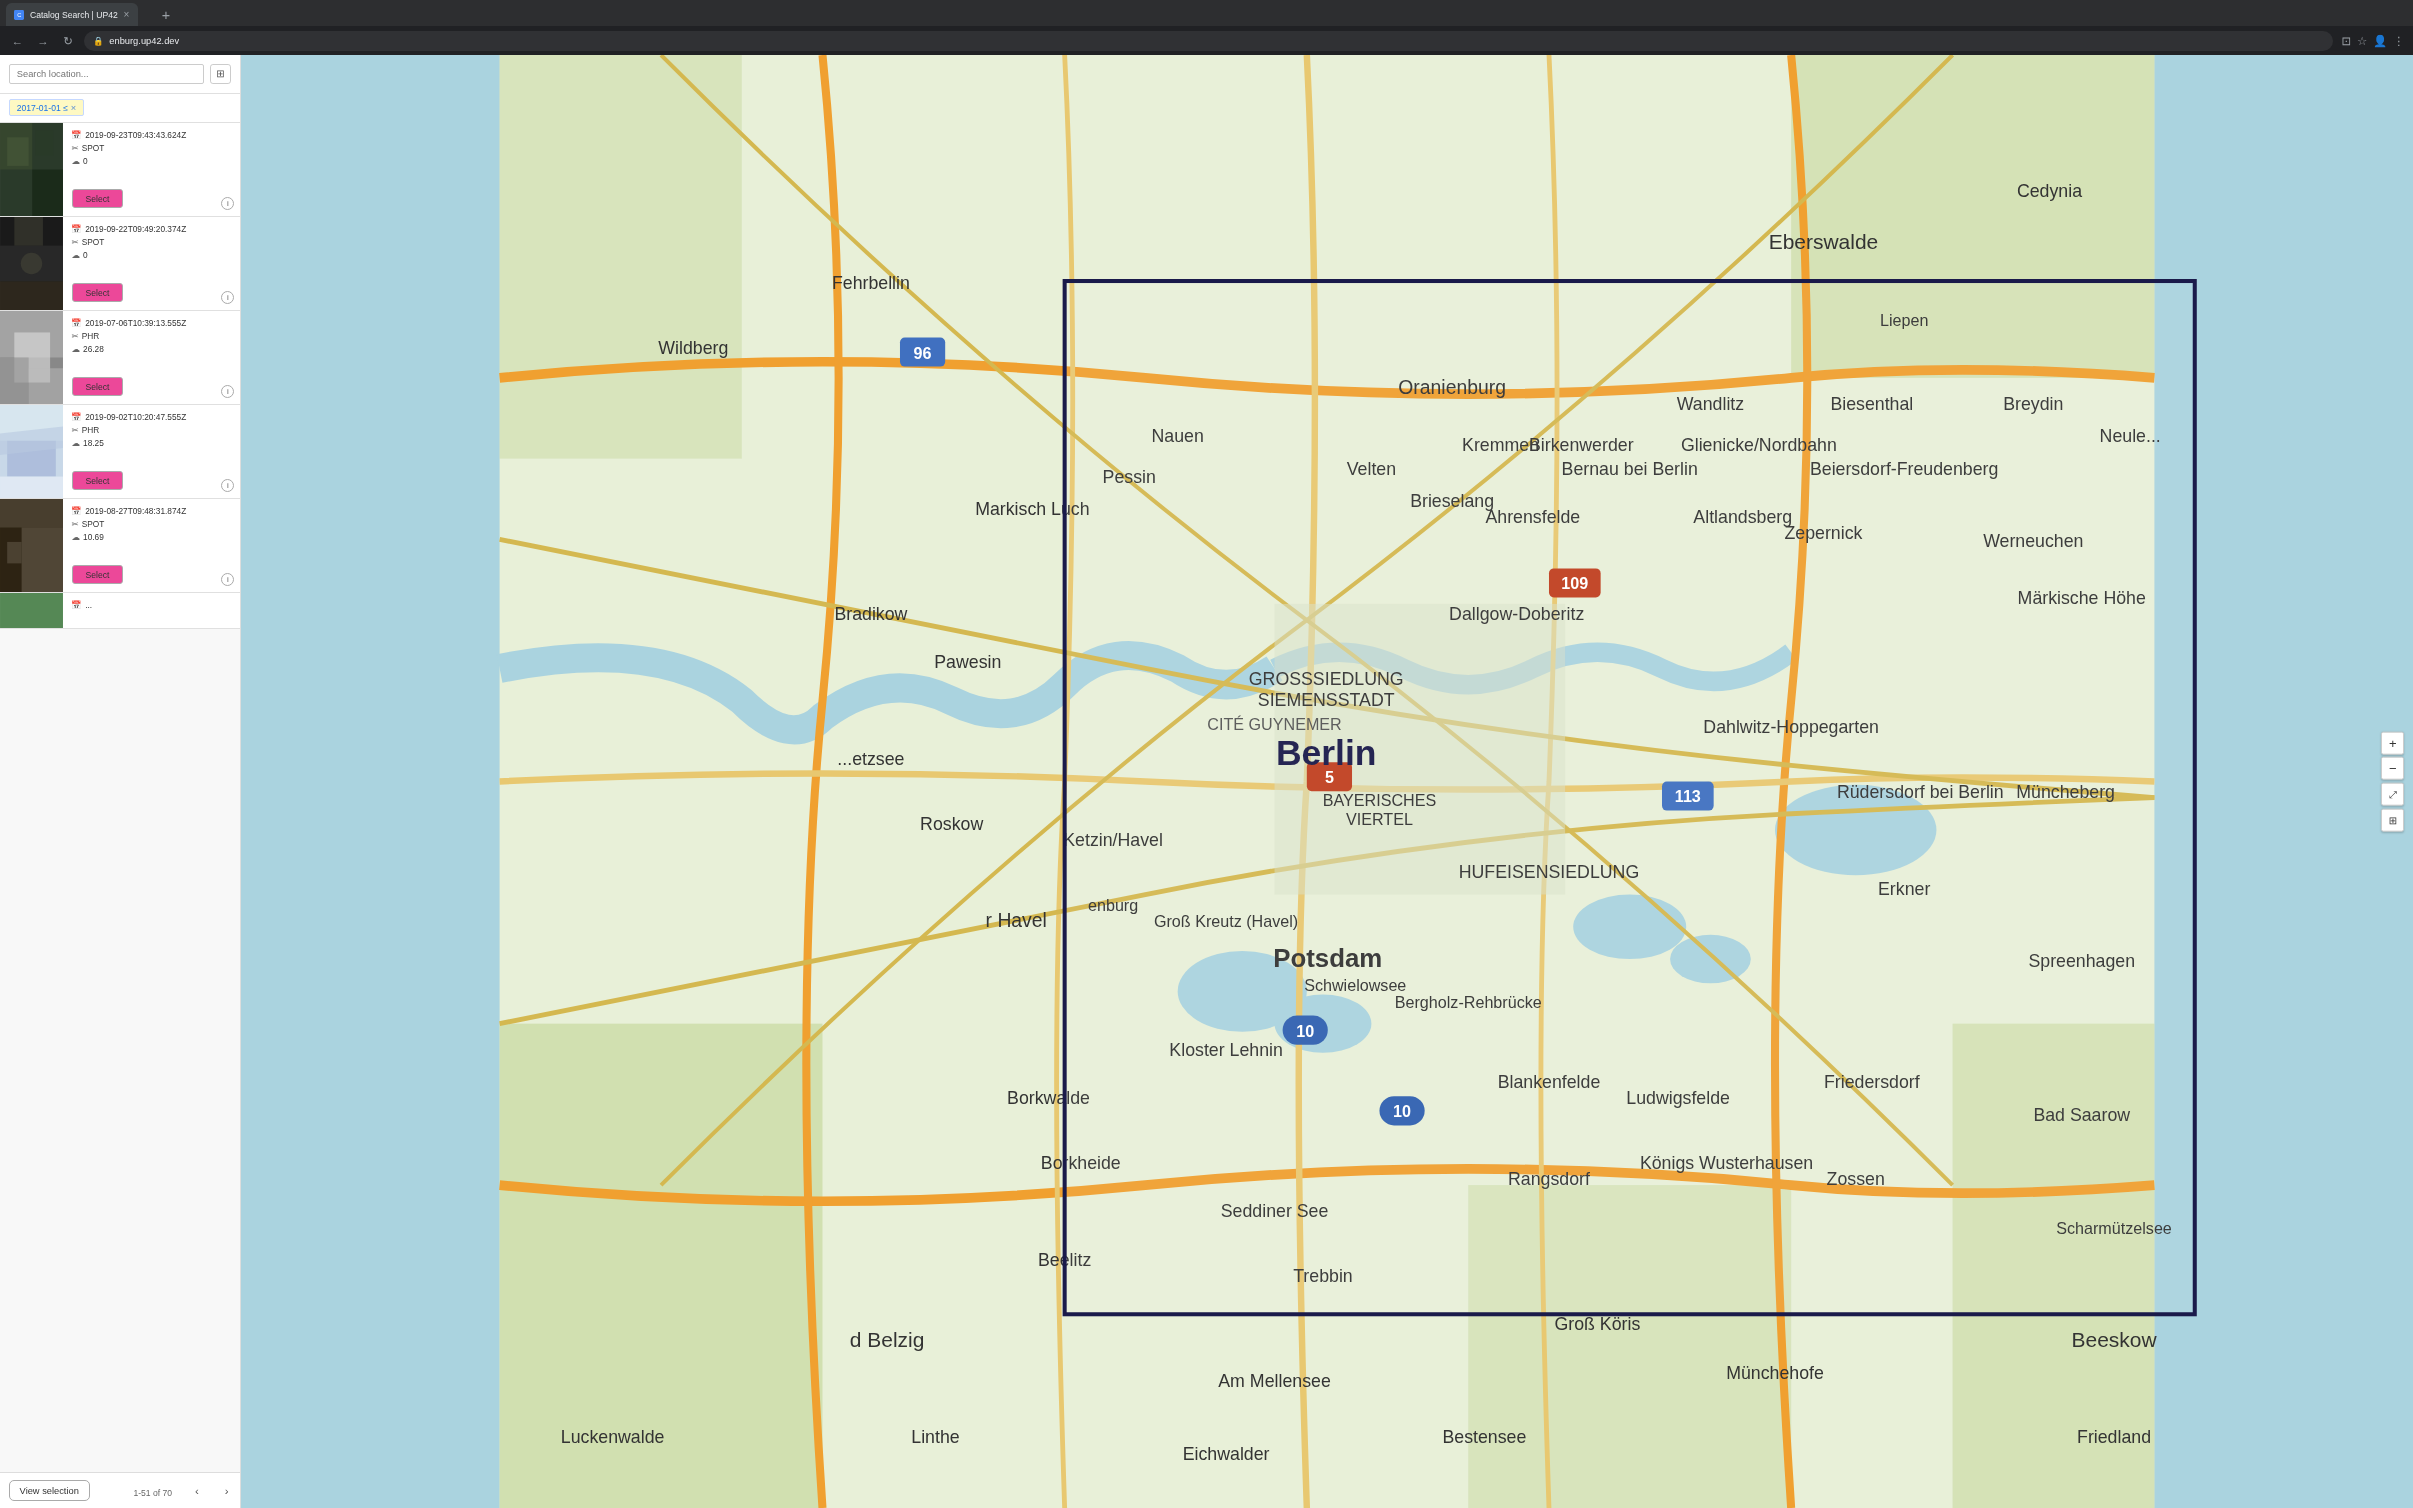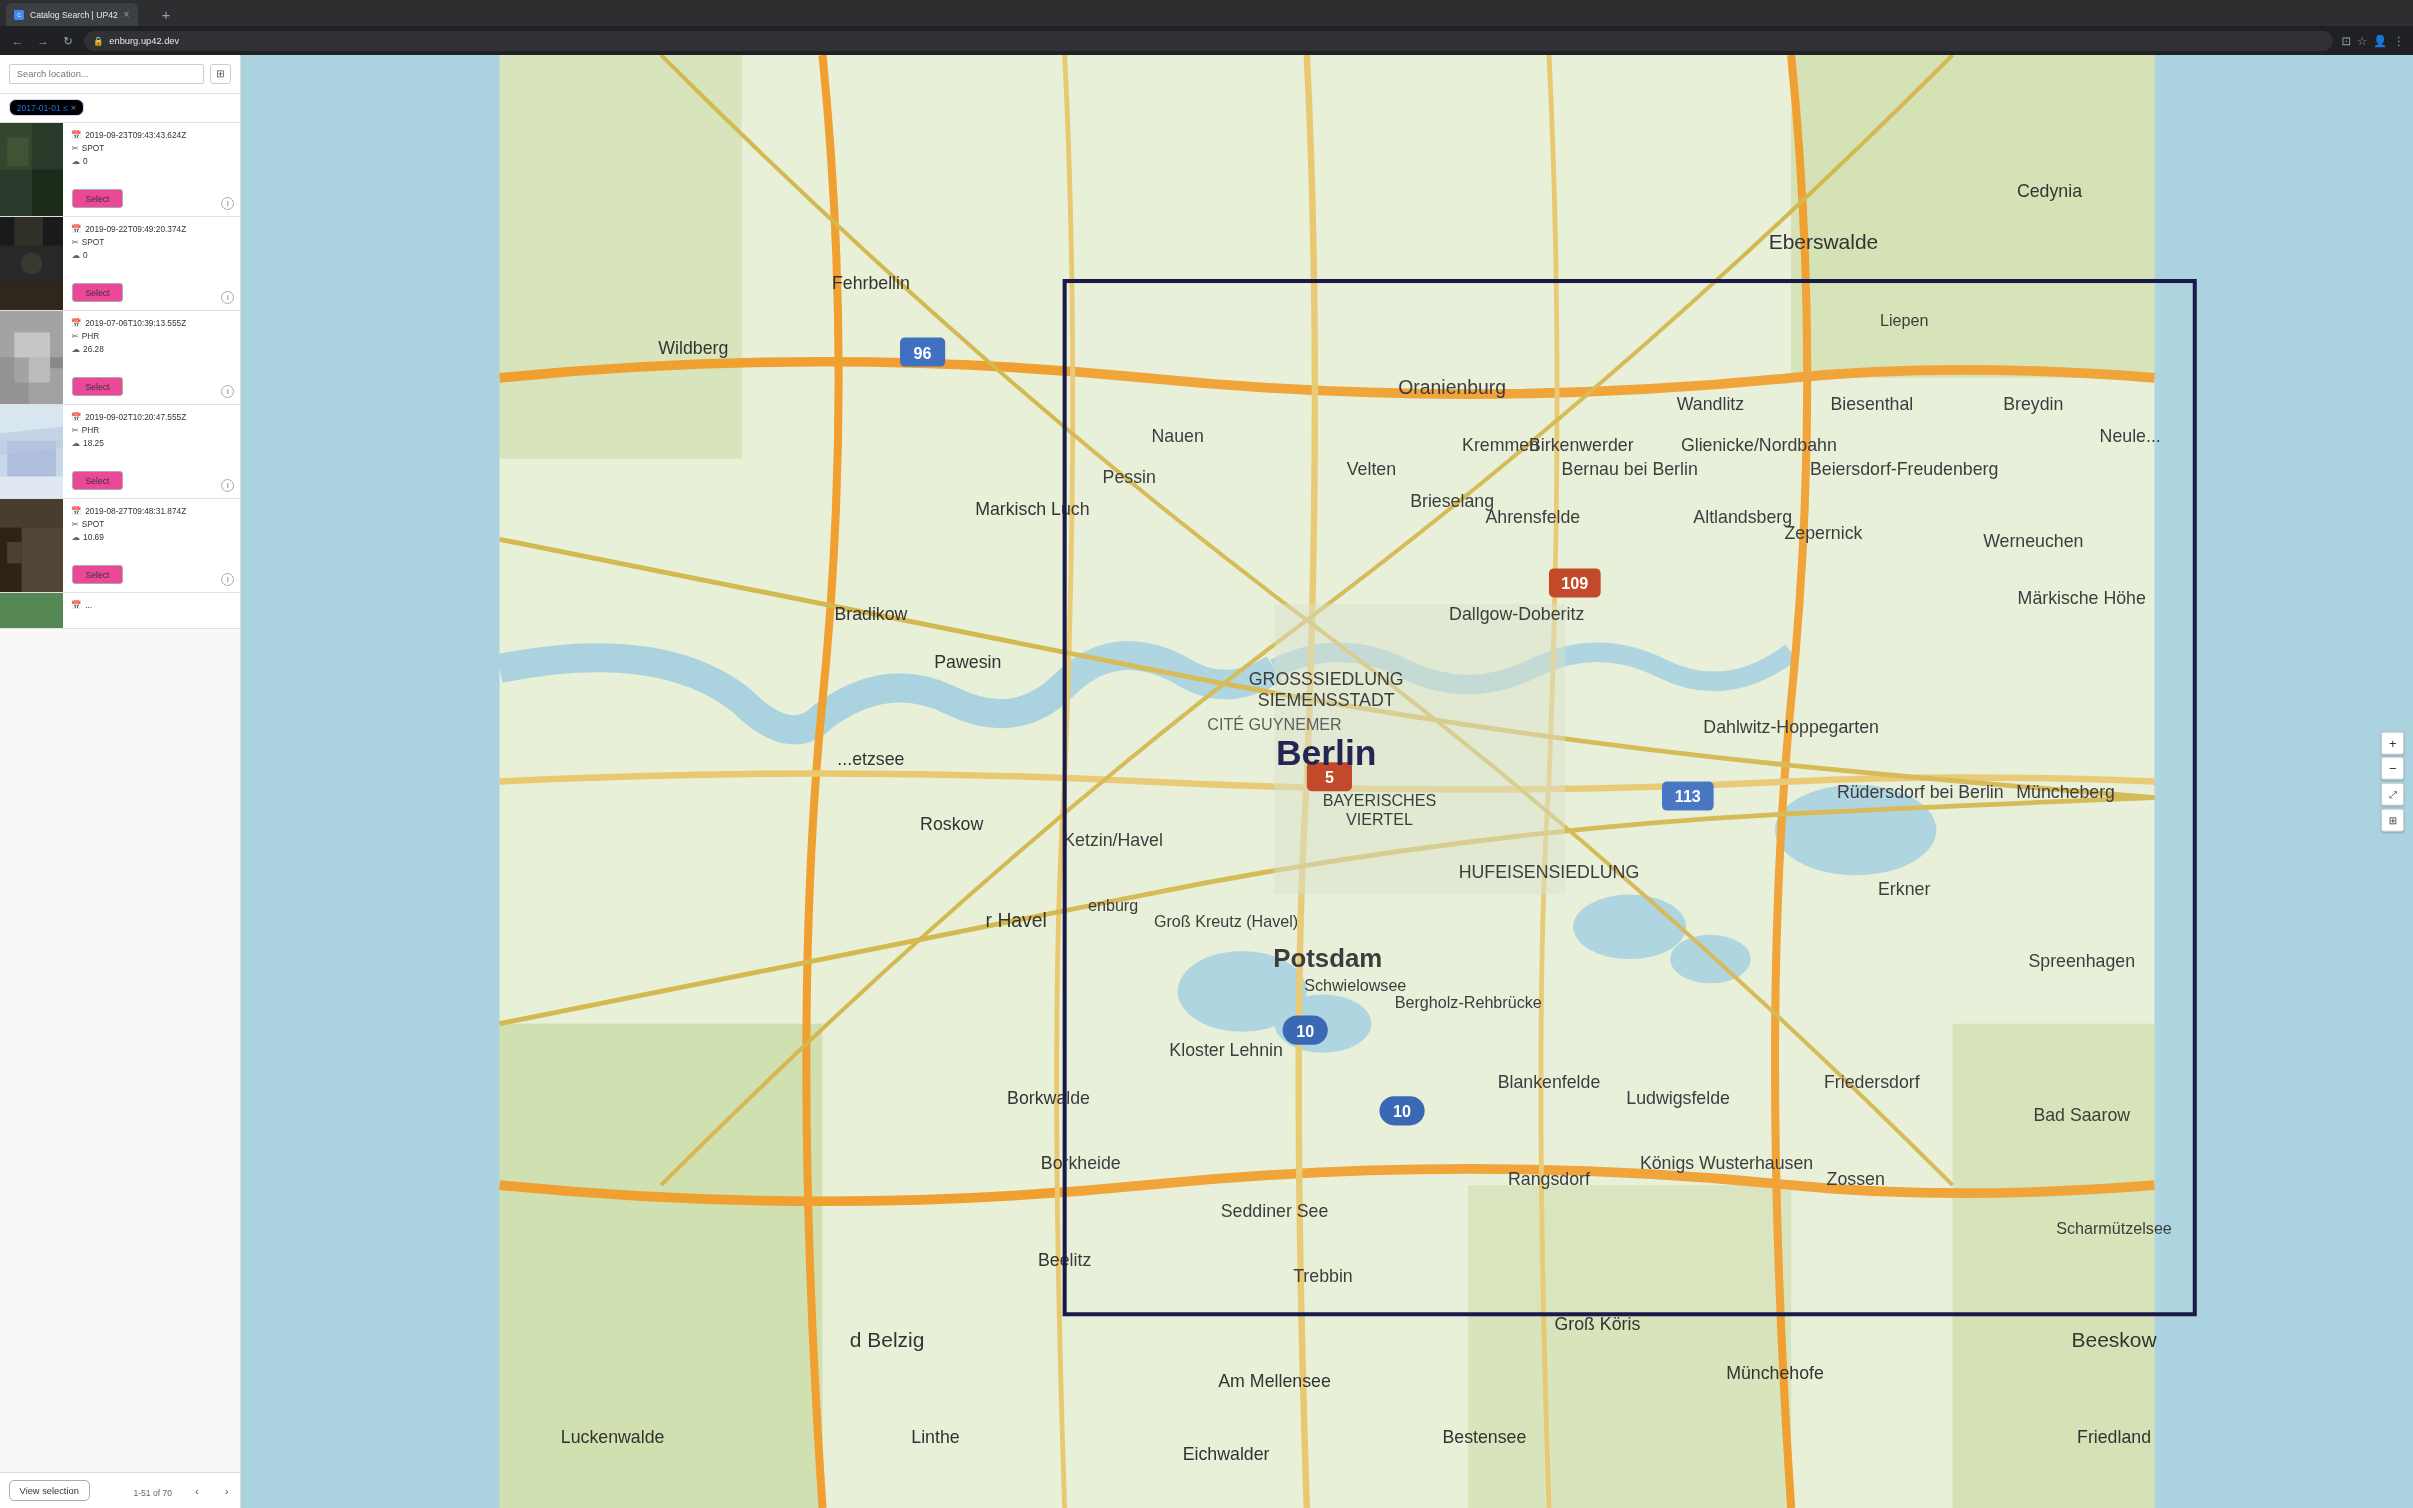--- a/index.html
+++ b/index.html
@@ -115,23 +115,23 @@
       padding: 5.7px 8.6px;
       display: flex;
       gap: 4.3px;
       flex-wrap: wrap;
       border-bottom: 0.7px solid #e0e0e0;
     }
     .tag {
       display: flex;
       align-items: center;
       gap: 2.9px;
-      background: #000000;
+      background: #fef9c3;
       border: 0.7px solid #c5d8ff;
-      border-radius: 7px;
+      border-radius: 2px;
       padding: 2.2px 7.2px;
       font-size: 8.6px;
       color: #1a73e8;
     }
     .tag-close { cursor: pointer; font-size: 9.3px; color: #5a8fd4; }
 
     
     .results-list {
       flex: 1;
       overflow-y: auto;

